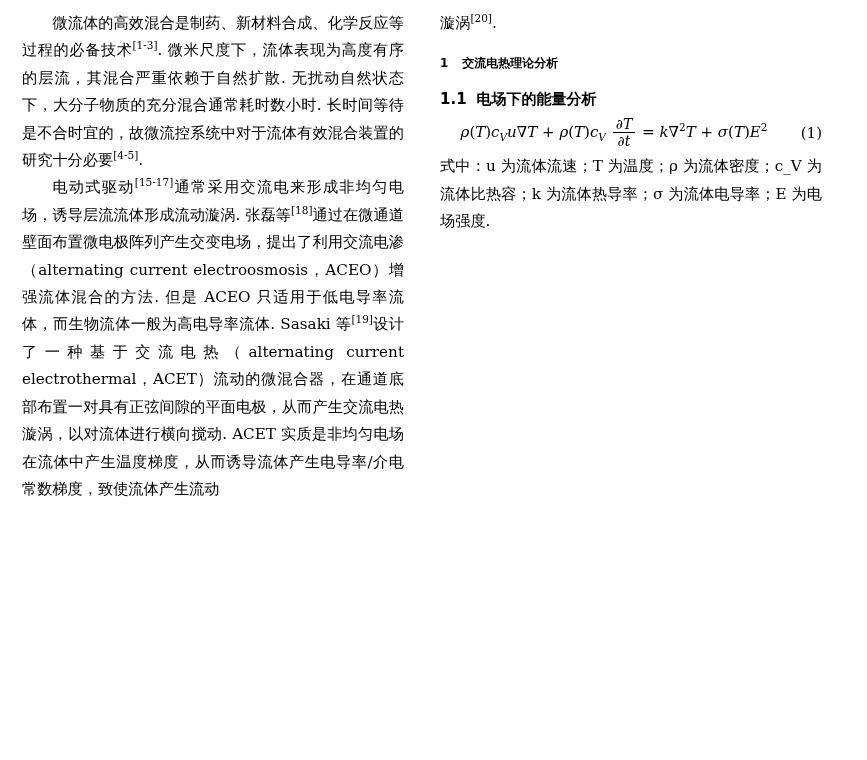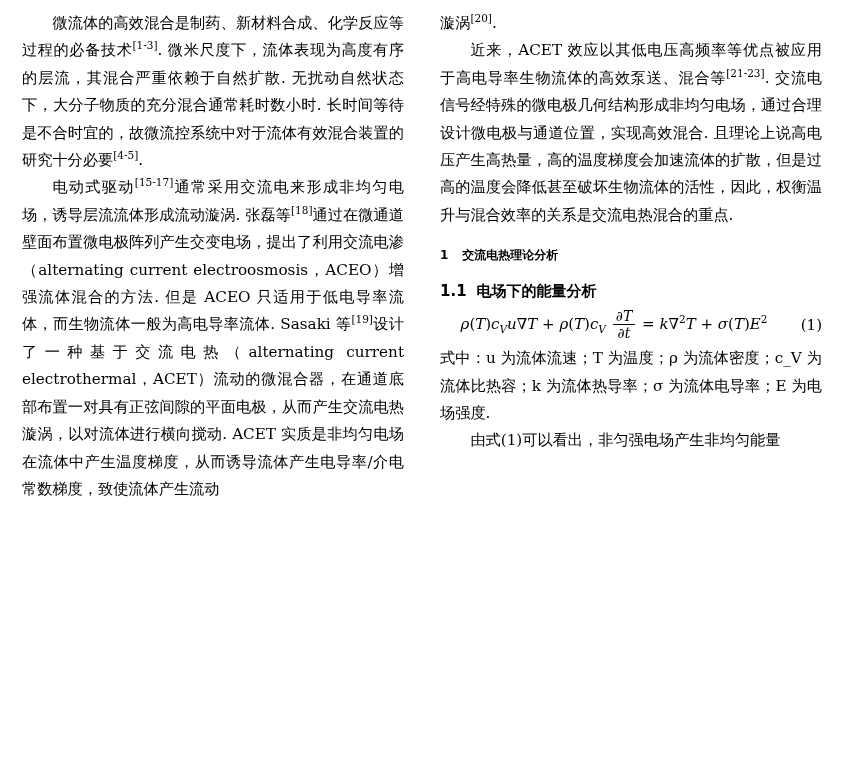--- a/index.html
+++ b/index.html
@@ -123,36 +123,34 @@
 <div class="page">
   <div class="columns">
 
     <div class="col">
       <p class="para">微流体的高效混合是制药、新材料合成、化学反应等过程的必备技术<sup class="ref">[1-3]</sup>. 微米尺度下，流体表现为高度有序的层流，其混合严重依赖于自然扩散. 无扰动自然状态下，大分子物质的充分混合通常耗时数小时. 长时间等待是不合时宜的，故微流控系统中对于流体有效混合装置的研究十分必要<sup class="ref">[4-5]</sup>.</p>
       <p class="para">电动式驱动<sup class="ref">[15-17]</sup>通常采用交流电来形成非均匀电场，诱导层流流体形成流动漩涡. 张磊等<sup class="ref">[18]</sup>通过在微通道壁面布置微电极阵列产生交变电场，提出了利用交流电渗（alternating current electroosmosis，ACEO）增强流体混合的方法. 但是 ACEO 只适用于低电导率流体，而生物流体一般为高电导率流体. Sasaki 等<sup class="ref">[19]</sup>设计了一种基于交流电热（alternating current electrothermal，ACET）流动的微混合器，在通道底部布置一对具有正弦间隙的平面电极，从而产生交流电热漩涡，以对流体进行横向搅动. ACET 实质是非均匀电场在流体中产生温度梯度，从而诱导流体产生电导率/介电常数梯度，致使流体产生流动</p>
     </div>
 
     <div class="col">
       <p class="para noindent">漩涡<sup class="ref">[20]</sup>.</p>
-      <p class="para">近来，ACET 效应以其低电压高频率等优点被应用于高电导率生物流体的高效泵送、混合等<sup class="ref">[21-23]</sup>. 交流电信号经特殊的微电极几何结构形成非均匀电场，通过合理设计微电极与通道位置，实现高效混合. 且理论上说高电压产生高热量，高的温度梯度会加速流体的扩散，但是过高的温度会降低甚至破坏生物流体的活性，因此，权衡温升与混合效率的关系是交流电热混合的重点.</p>
 
       <h2 class="sec-h1">
         <span class="num">1</span><span>交流电热理论分析</span>
       </h2>
 
       <h3 class="sec-h2">
         <span class="num">1.1</span><span>电场下的能量分析</span>
       </h3>
 
 
       <div class="equation-row">
         <div class="equation-body eq">
           <i>ρ</i>(<i>T</i>)<i>c<sub>V</sub></i><i>u</i><span class="nabla">∇</span><i>T</i> + <i>ρ</i>(<i>T</i>)<i>c<sub>V</sub></i>&nbsp;<span class="frac"><span class="nu">∂<i>T</i></span><span class="de">∂<i>t</i></span></span> = <i>k</i><span class="nabla">∇</span><sup>2</sup><i>T</i> + <i>σ</i>(<i>T</i>)<i>E</i><sup>2</sup>
         </div>
         <div class="equation-number">(1)</div>
       </div>
 
       <p class="para noindent">式中：u 为流体流速；T 为温度；ρ 为流体密度；c_V 为流体比热容；k 为流体热导率；σ 为流体电导率；E 为电场强度.</p>
-      <p class="para">由式(1)可以看出，非匀强电场产生非均匀能量</p>
     </div>
 
   </div>
 </div>
 
 </body></html>

